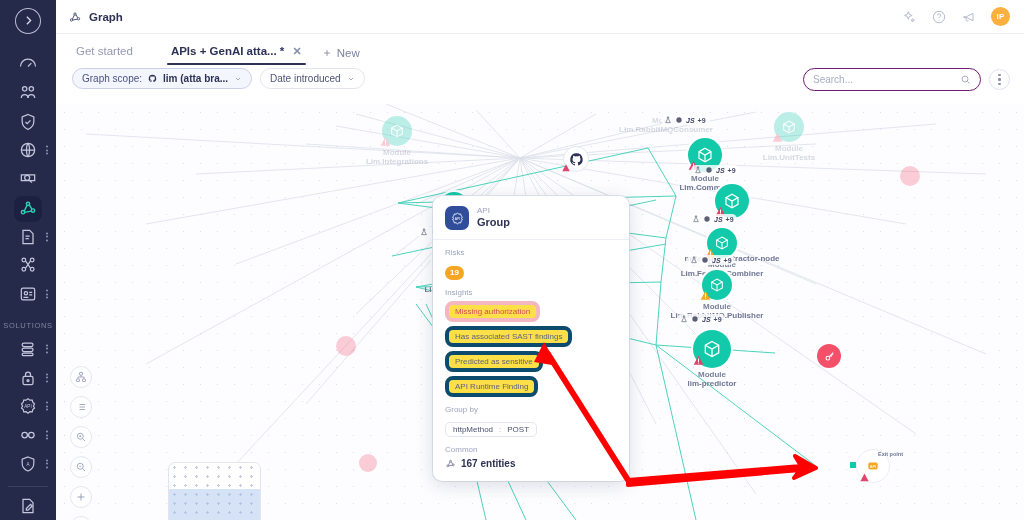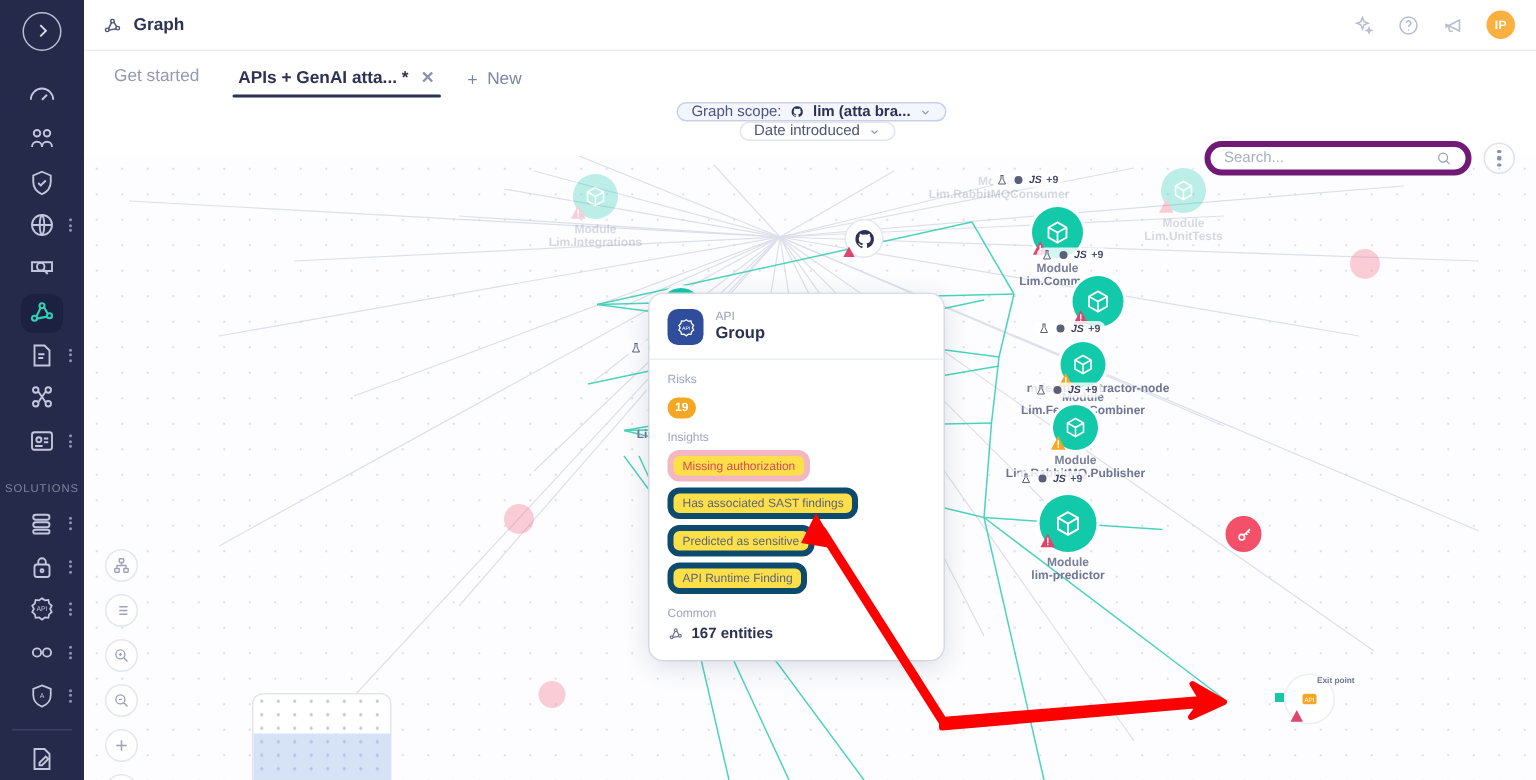--- a/index.html
+++ b/index.html
@@ -93,37 +93,37 @@
     height: 2px; background: #2d3154; border-radius: 1px;
   }
   .tab-close { color: #8a8fae; font-size: 11px; margin-left: 5px; }
   .tab-new {
     font-size: 11.5px; color: #7d83a3; margin-left: 16px;
     display: flex; align-items: center; gap: 5px;
   }
 
   
   .filterbar {
-    height: 34px; display: flex; align-items: center;
-    padding: 0 14px 0 16px; position: relative; z-index: 30; flex-direction: column;
+    height: 34px; display: flex; align-items: flex-start;
+    padding: 0 14px 0 16px; position: relative; z-index: 30;
   }
   .chip {
     display: flex; align-items: center; gap: 6px;
     height: 21px; padding: 0 9px; border-radius: 11px;
     font-size: 10px; border: 1px solid #c9cfe8; background: #f4f6fd;
     color: #4a5184; white-space: nowrap;
   }
   .chip.plain { background: #fff; border-color: #e2e5f0; color: #4e5475; }
   .chip .cv { color: #2d3154; font-weight: 600; }
   .chev { width: 8px; height: 8px; color: #8f95b5; }
   .chip + .chip { margin-left: 8px; }
 
   .searchwrap { margin-left: auto; display: flex; align-items: center; gap: 8px; }
   .searchbox {
-    width: 178px; height: 23px; border: 4px solid #701a75; border-radius: 12px;
+    width: 178px; height: 23px; border: 1px solid #701a75; border-radius: 12px;
     display: flex; align-items: center; padding: 0 9px;
     background: #fff;
   }
   .searchbox input {
     border: none; outline: none; font-size: 10px; color: #555b7a;
     flex: 1; font-family: inherit; background: transparent;
   }
   .searchbox input::placeholder { color: #a8adc4; }
   .kebab {
     width: 21px; height: 21px; border-radius: 50%; border: 1px solid #dfe2ef;
@@ -437,21 +437,21 @@
             <path d="M7.5 12.8V16a2 2 0 003.6 1.1"></path>
           </svg>
         <div class="avatar">IP</div>
       </div>
     </div>
 
     <div class="tabbar">
       <div class="tab">
         <span>Get started</span>
       </div>
-      <div class="tab active" style="margin-left:18px">
+      <div class="tab active" style="margin-left:30px">
         <span>APIs + GenAI atta... *</span>
         <span class="tab-close">✕</span>
       </div>
       <div class="tab-new">
         <svg width="10" height="10" viewBox="0 0 24 24" fill="none" stroke="currentColor" stroke-width="2">
             <path d="M12 5v14M5 12h14"></path>
           </svg>
         <span>New</span>
       </div>
     </div>
@@ -856,20 +856,28 @@
         <div class="sec">
           <div class="sec-label">Insights</div>
           <div class="tags">
             <span class="tag danger">Missing authorization</span>
             <span class="tag">Has associated SAST findings</span>
             <span class="tag">Predicted as sensitive</span>
             <span class="tag">API Runtime Finding</span>
           </div>
         </div>
 
+        <div class="sec">
+          <div class="sec-label">Group by</div>
+          <span class="kv">
+            <span>httpMethod</span>
+            <span class="sepc">:</span>
+            <span>POST</span>
+          </span>
+        </div>
 
         <div>
           <div class="sec-label">Common</div>
           <div class="nodes-row">
             <svg width="11" height="11" viewBox="0 0 24 24" fill="none" stroke="#6f7594" stroke-width="1.8">
                 <circle cx="6" cy="17" r="2"></circle>
                 <circle cx="12" cy="7" r="2"></circle>
                 <circle cx="18" cy="15" r="2"></circle>
                 <path d="M7.6 15.6L10.8 8.7M13.6 8.2l3 5.2M7.7 17.3l8.5-1.6"></path>
               </svg>

